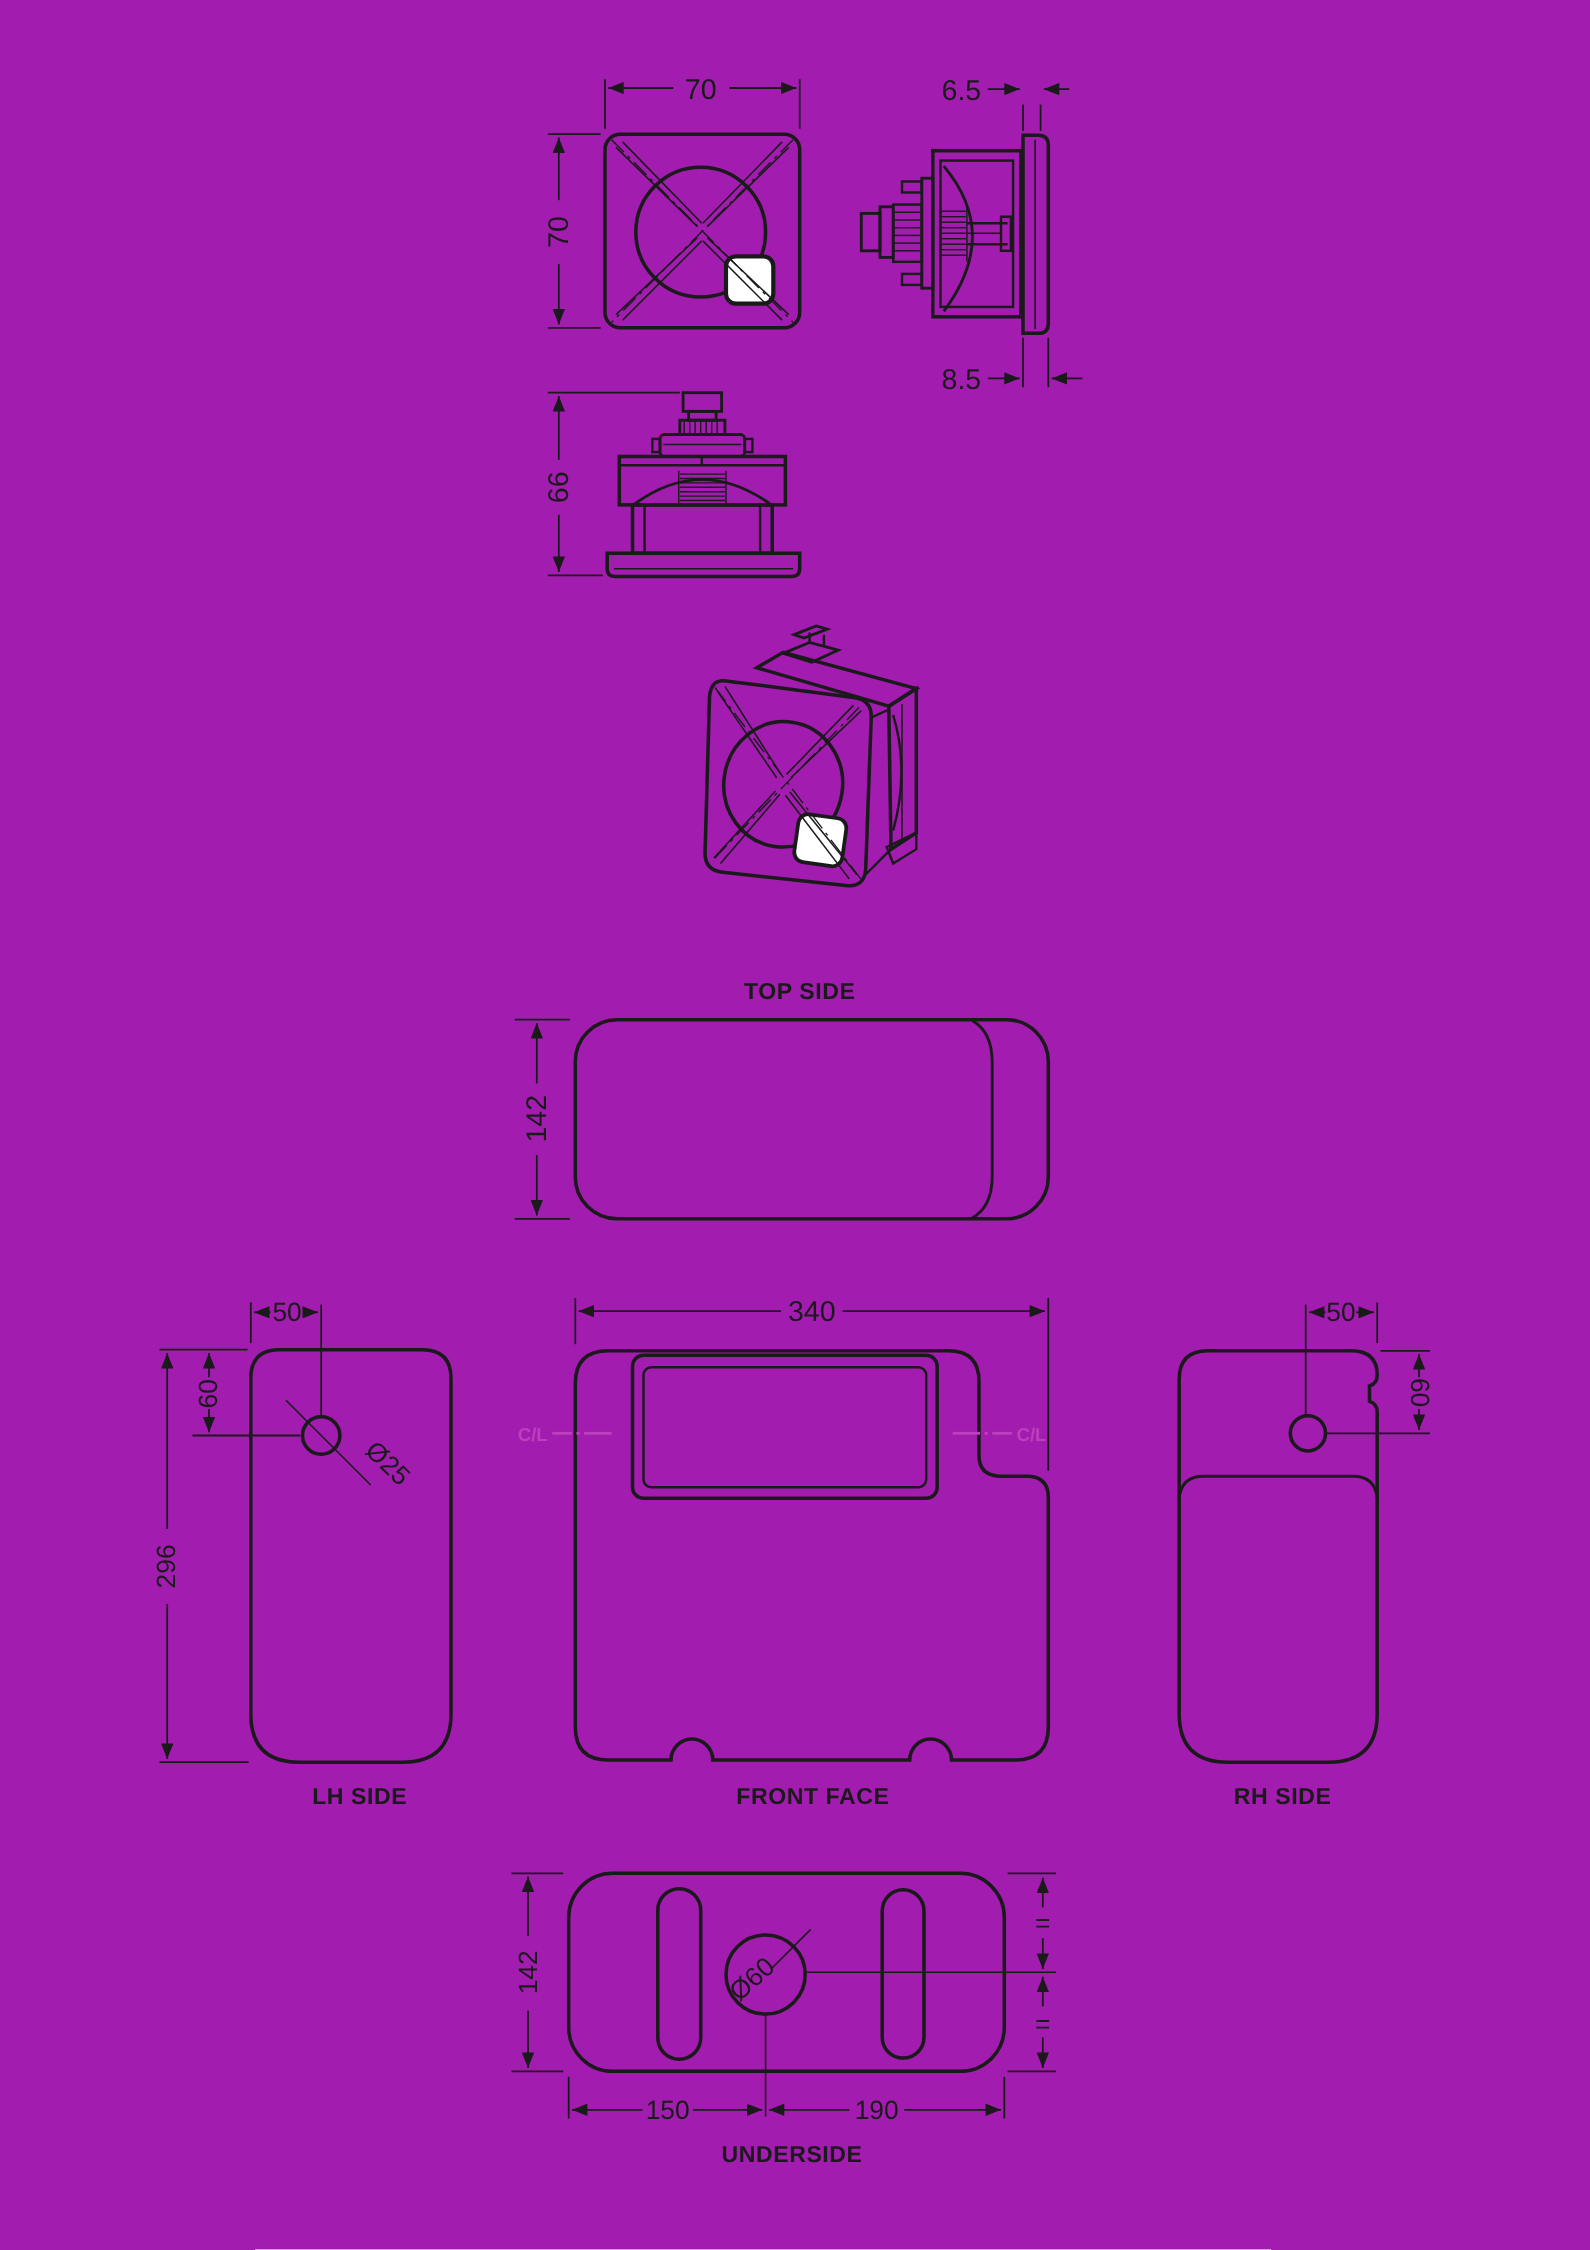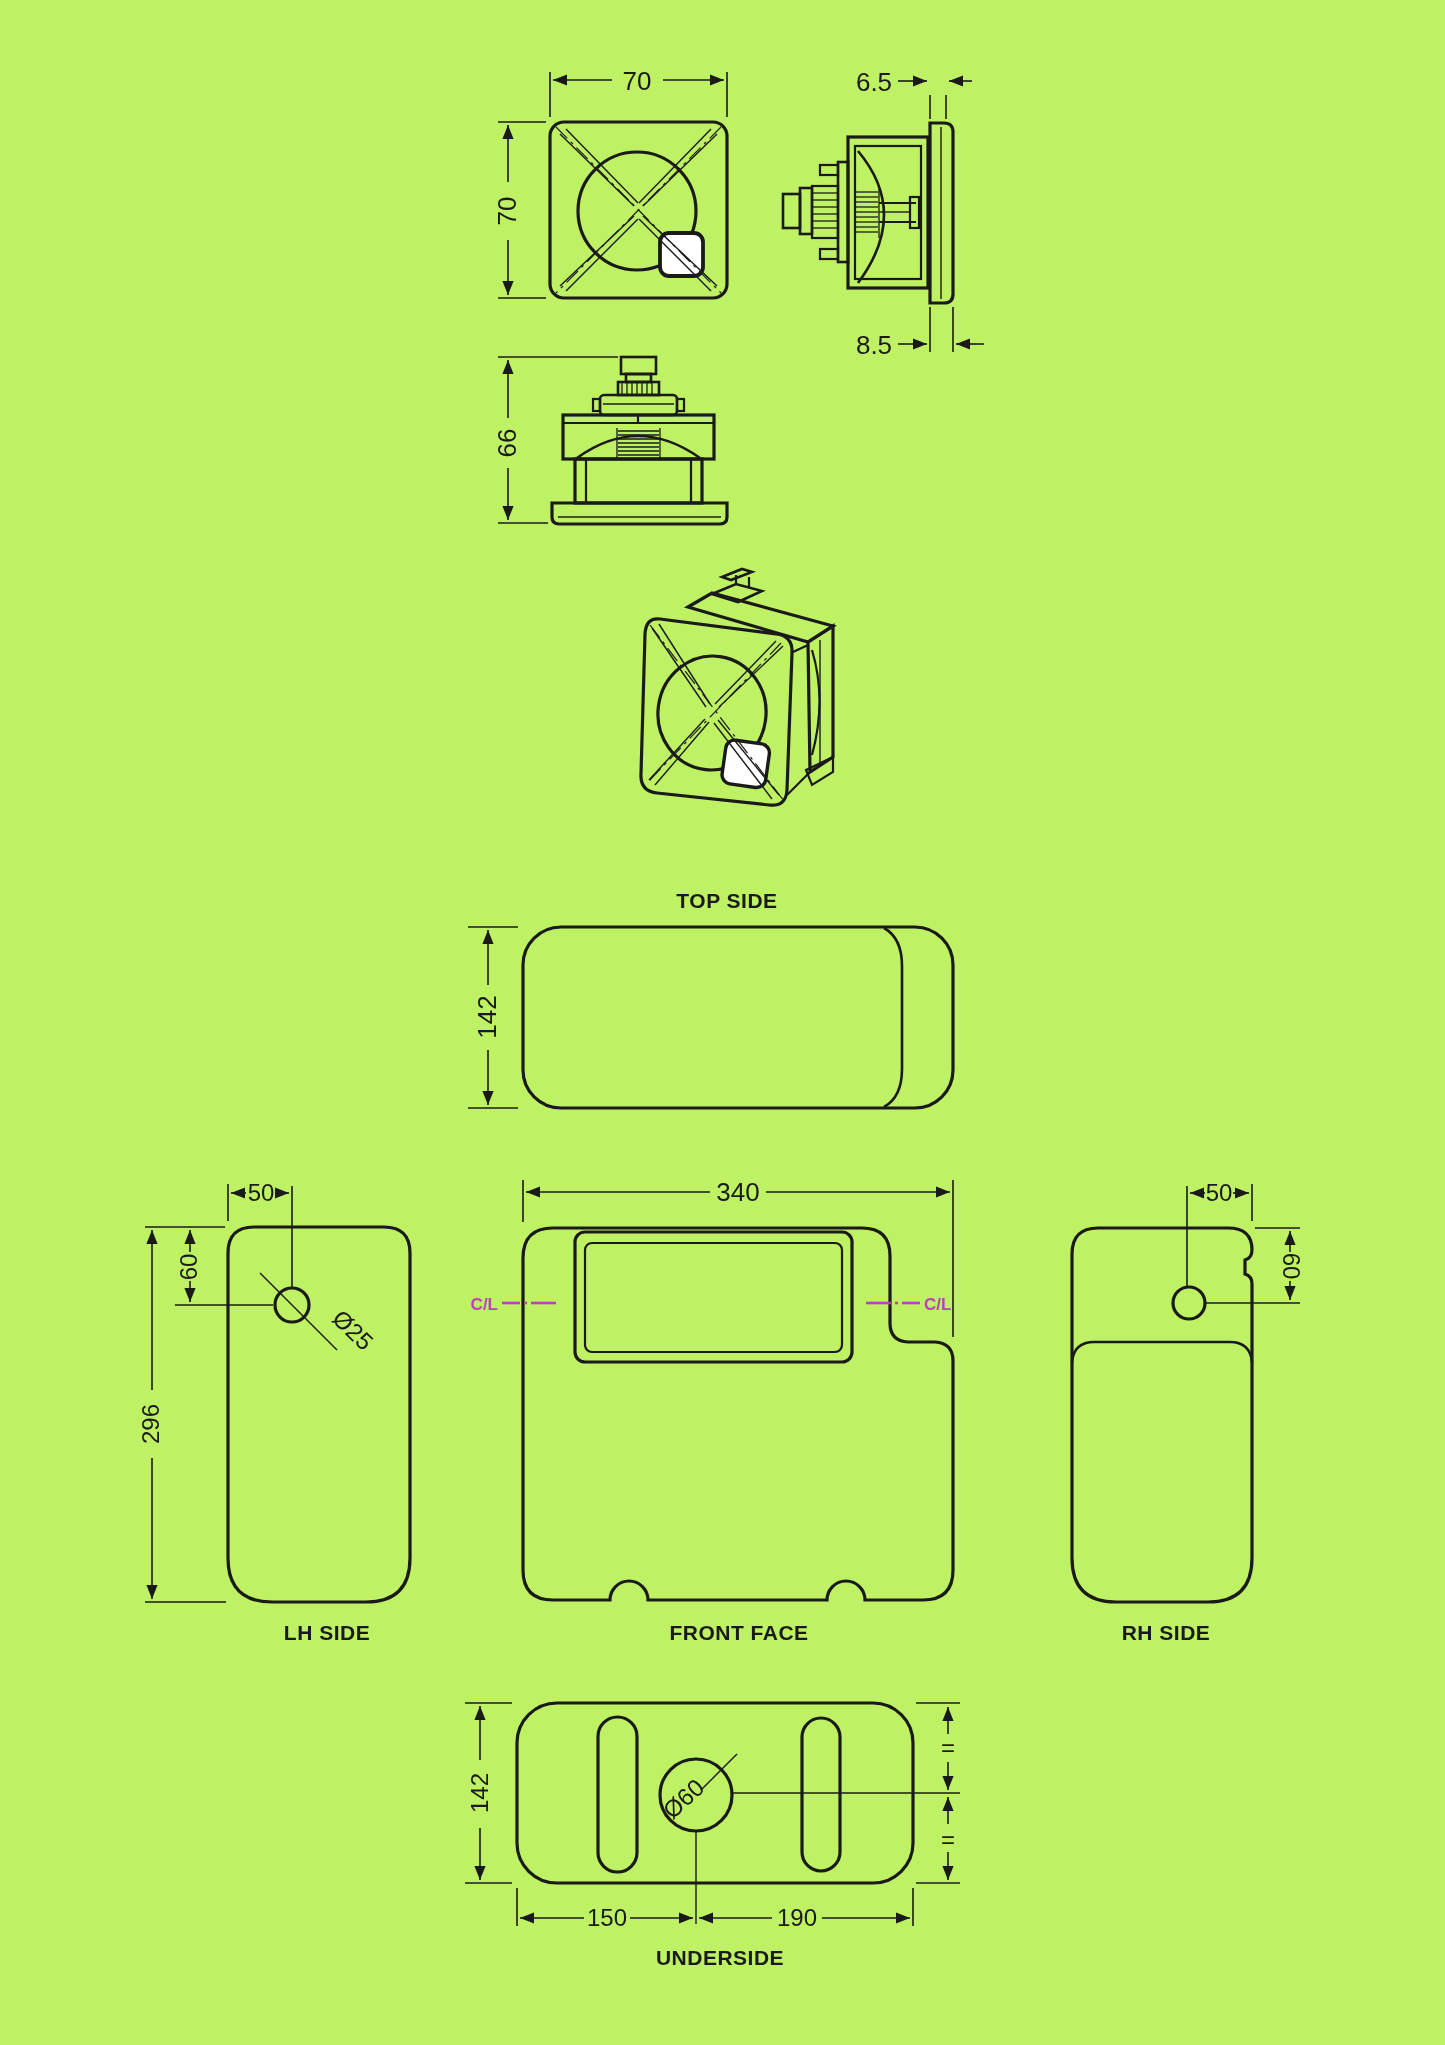--- a/index.html
+++ b/index.html
@@ -1,16 +1,16 @@
 <!DOCTYPE html>
 <html><head>
 <meta charset="utf-8">
 <style>
   html,body{margin:0;padding:0;background:#ffffff;}
-  .page{width:1445px;height:2045px;background:#bef264;position:relative;text-decoration:underline;}
+  .page{width:1445px;height:2045px;background:#a21caf;position:relative;text-decoration:underline;}
   svg{display:block;}
   svg text{font-family:"Liberation Sans",sans-serif;fill:#1a1a1a;}
   .dim{font-size:26px;}
   .dim-s{font-size:24px;}
   .view-label{font-size:21px;font-weight:bold;letter-spacing:0.5px;}
   .cl-text{font-size:17px;font-weight:bold;}
   .outline{fill:none;stroke:#1a1a1a;stroke-width:3.2;}
   .inner{fill:none;stroke:#1a1a1a;stroke-width:2.2;}
   .inner2{fill:none;stroke:#1a1a1a;stroke-width:2.6;}
   .thin{fill:none;stroke:#1a1a1a;stroke-width:1.4;}

